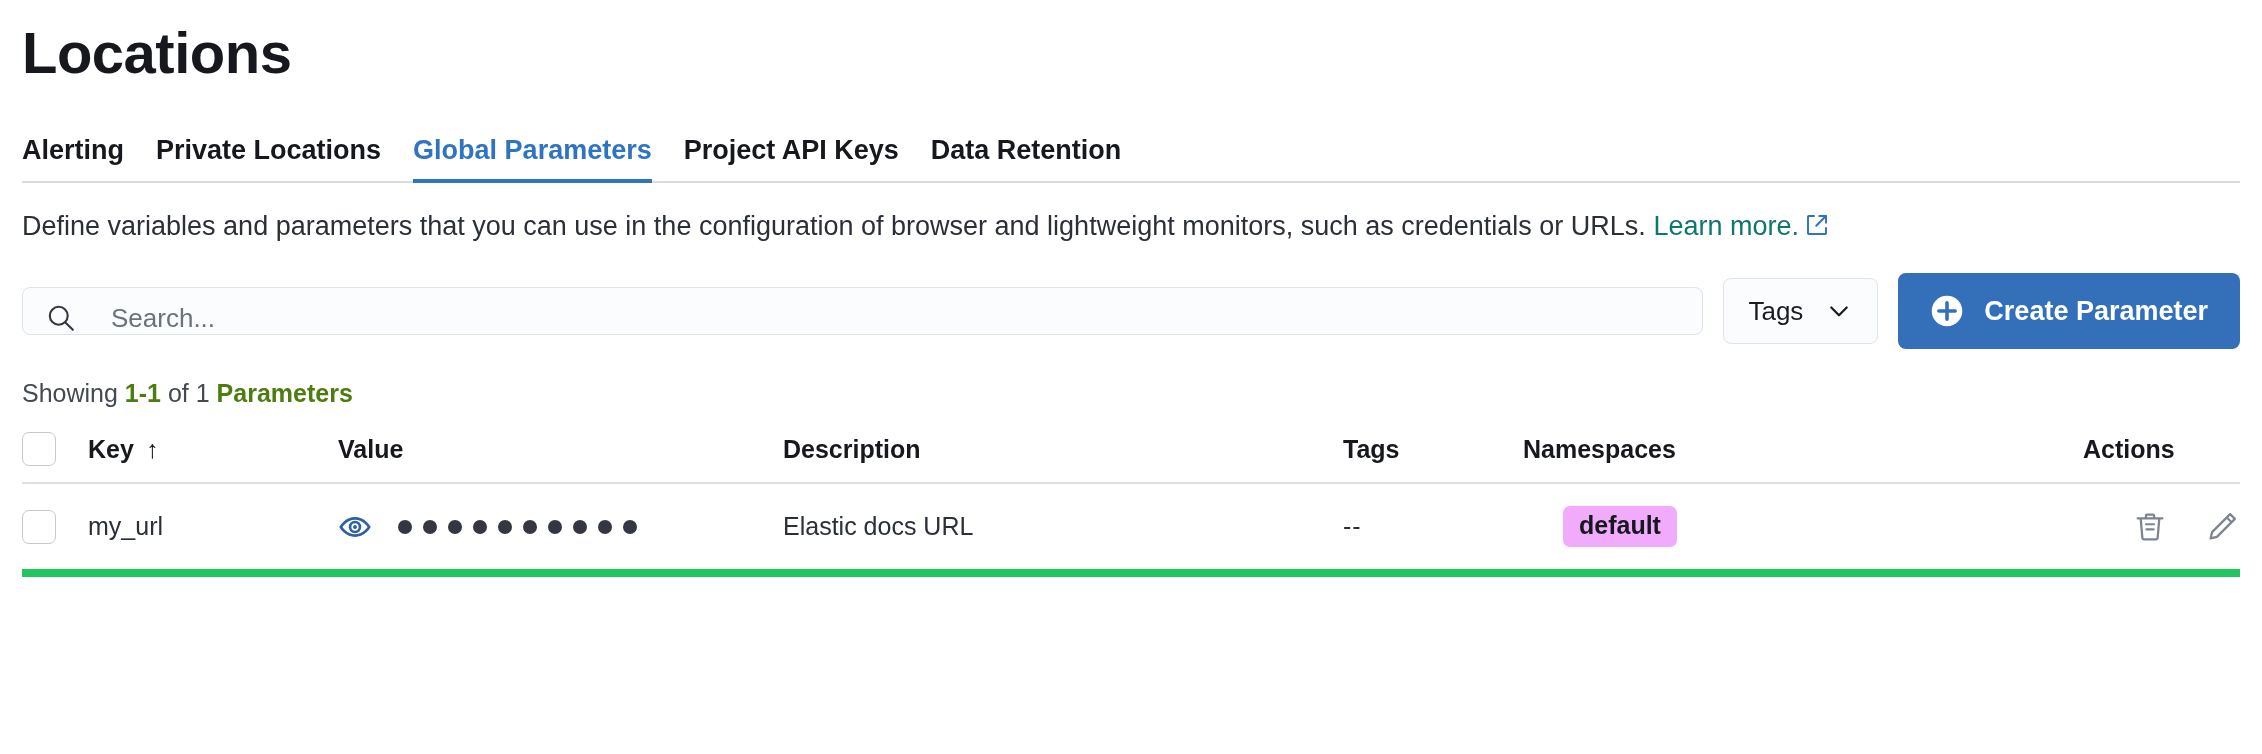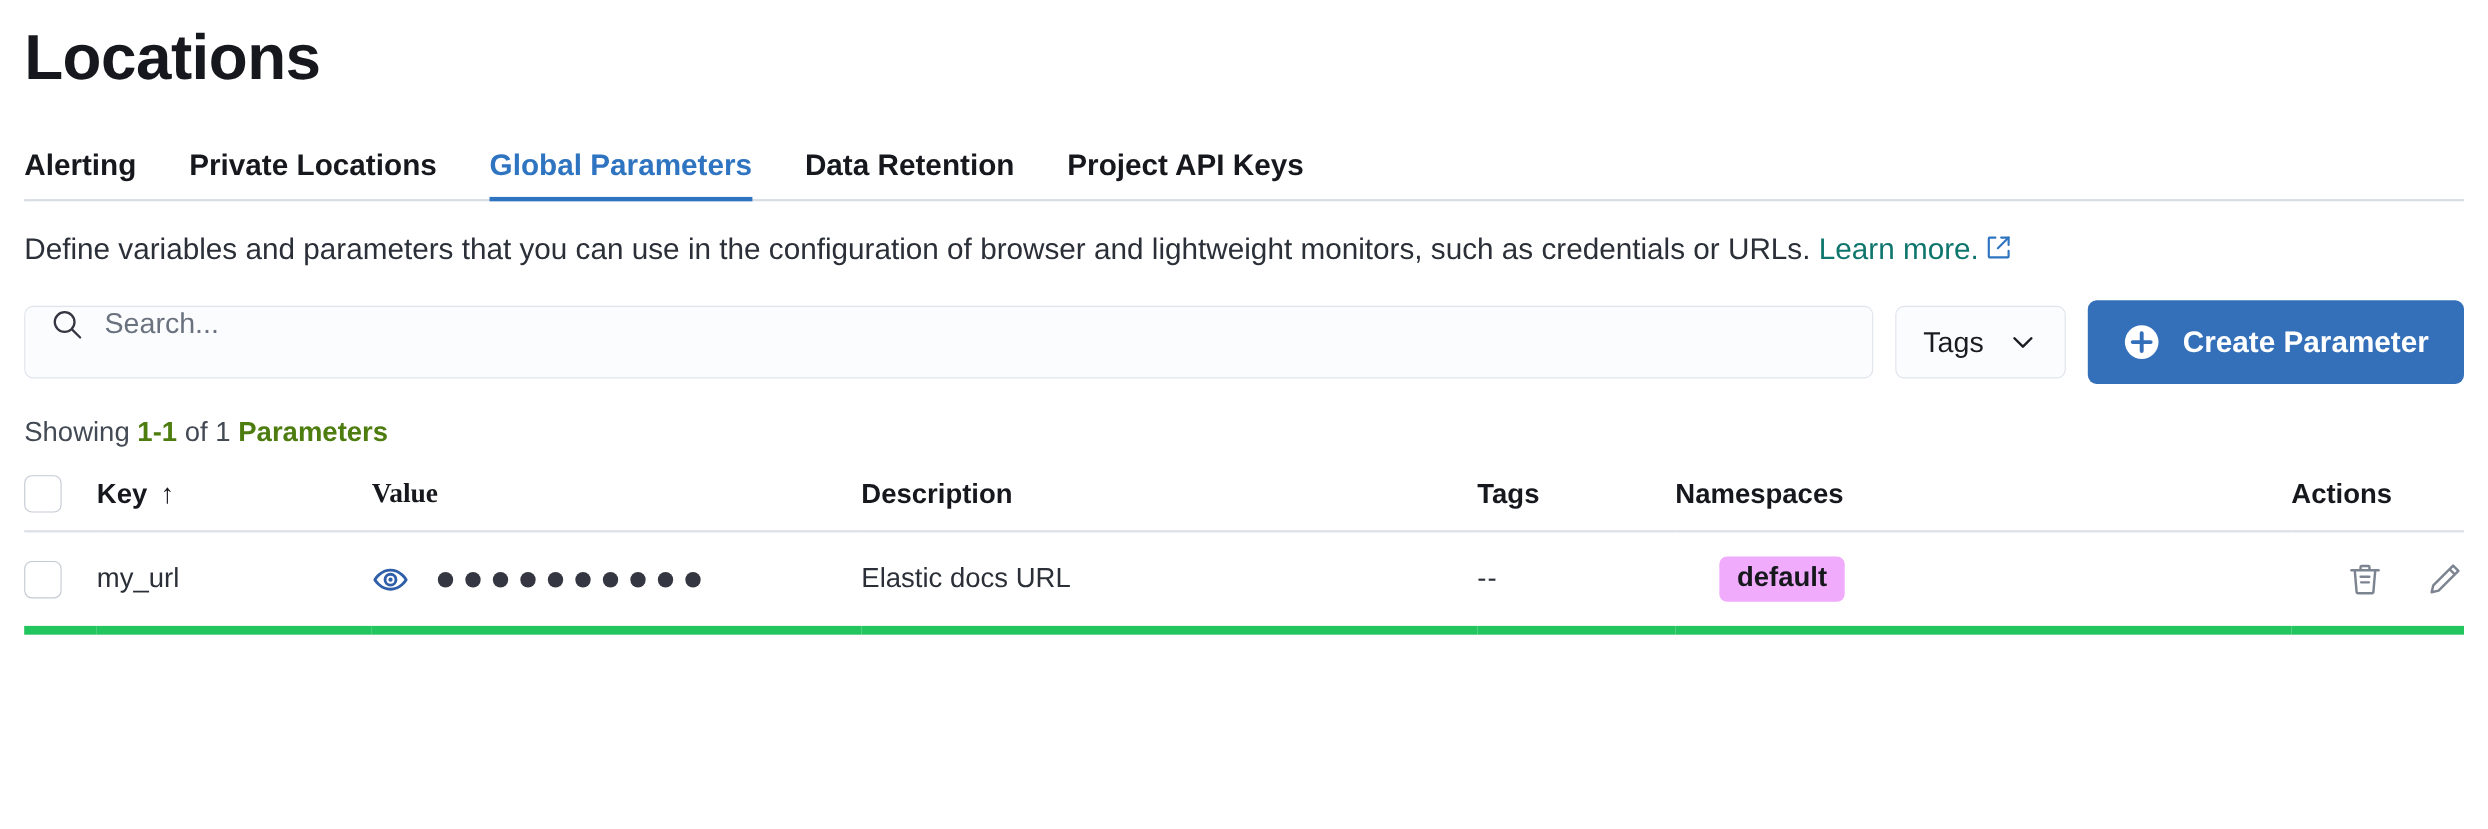--- a/index.html
+++ b/index.html
@@ -20,21 +20,21 @@
     letter-spacing: -0.5px;
     color: #16181d;
     padding-top: 22px;
     line-height: 1.08;
   }
 
   
   .tabs {
     display: flex;
     align-items: flex-end;
-    gap: 48px;
+    gap: 32px;
     margin-top: 40px;
     border-bottom: 2px solid #d8dce4;
     height: 58px;
     position: relative;
   }
   .tab {
     font-size: 27px;
     font-weight: 700;
     color: #16181d;
     padding-bottom: 17px;
@@ -73,28 +73,28 @@
 
   
   .toolbar {
     display: flex;
     align-items: center;
     gap: 20px;
     margin-top: 28px;
   }
   .search-box {
     flex: 1;
-    height: 66px;
+    height: 48px;
     border: 1px solid #dfe3eb;
     border-radius: 8px;
     background: #fbfcfd;
     display: flex;
-    align-items: flex-start;
+    align-items: flex-end;
     padding: 0 22px;
-    gap: 18px;
+    gap: 34px;
     min-width: 0;
   }
   .search-box input {
     border: none;
     outline: none;
     background: transparent;
     font-family: "Liberation Sans", sans-serif;
     font-size: 26px;
     color: #343741;
     width: 100%;
@@ -161,21 +161,21 @@
     border-bottom: 2px solid #dcdfe8;
   }
   table.params tbody td {
     padding: 22px 0 22px 0;
     border-bottom: 8px solid #22c55e;
     color: #2b2f38;
     font-weight: 400;
   }
   .col-check { width: 66px; }
   .col-key   { width: 250px; }
-  .col-value { width: 445px; font-family: Liberation Serif, serif; }
+  .col-value { width: 445px; }
   .col-desc  { width: 560px; }
   .col-tags  { width: 180px; }
   .col-ns    { width: 560px; }
   .col-act   { width: auto; text-align: left; }
 
   .chk {
     width: 34px; height: 34px;
     border: 1.5px solid #c4c9d2;
     border-radius: 7px;
     background: #fff;
@@ -217,24 +217,24 @@
     <div class="tab">
       <span>Alerting</span>
     </div>
     <div class="tab">
       <span>Private Locations</span>
     </div>
     <div class="tab active">
       <span>Global Parameters</span>
     </div>
     <div class="tab">
+      <span>Project API Keys</span>
+    </div>
+    <div class="tab">
       <span>Data Retention</span>
-    </div>
-    <div class="tab">
-      <span>Project API Keys</span>
     </div>
   </nav>
 
   <p class="description">
     <span>Define variables and parameters that you can use in the configuration of browser and lightweight monitors, such as credentials or URLs.</span>
     <a href="#"><span>Learn more.</span><span class="ext-link-icon"><svg width="24" height="24" viewBox="0 0 16 16" fill="none">
             <path d="M6 2H2.5A.5.5 0 0 0 2 2.5v11a.5.5 0 0 0 .5.5h11a.5.5 0 0 0 .5-.5V10" stroke="#2f74c0" stroke-width="1.3" stroke-linecap="round"></path>
             <path d="M9.5 2H14v4.5" stroke="#2f74c0" stroke-width="1.3" stroke-linecap="round" stroke-linejoin="round"></path>
             <path d="M14 2L7.5 8.5" stroke="#2f74c0" stroke-width="1.3" stroke-linecap="round"></path>
           </svg></span></a>

